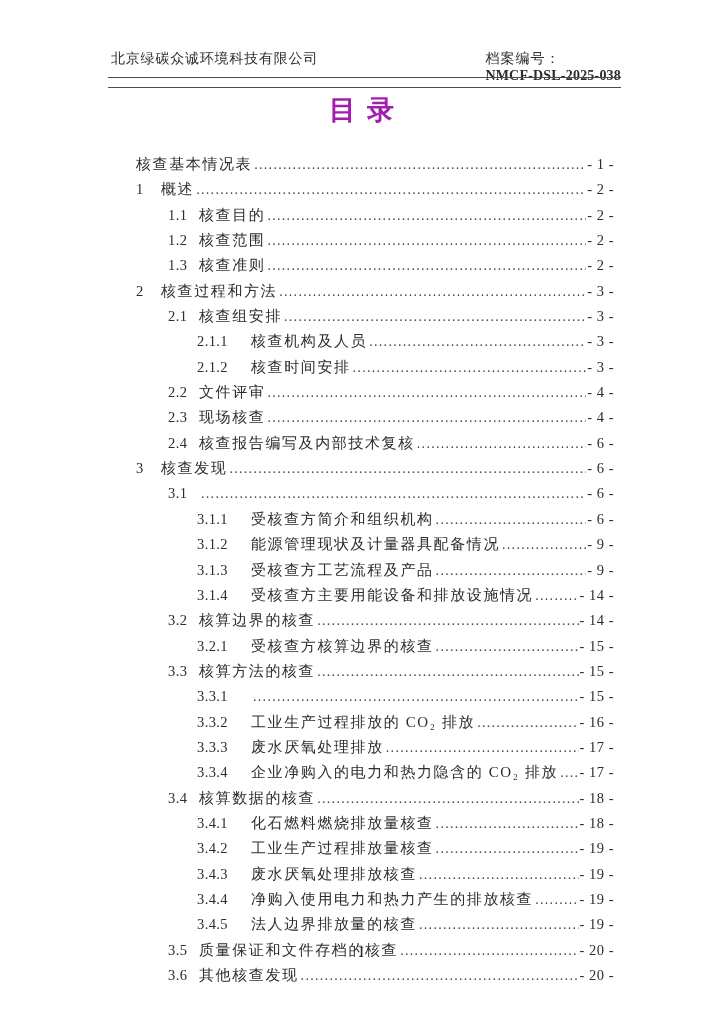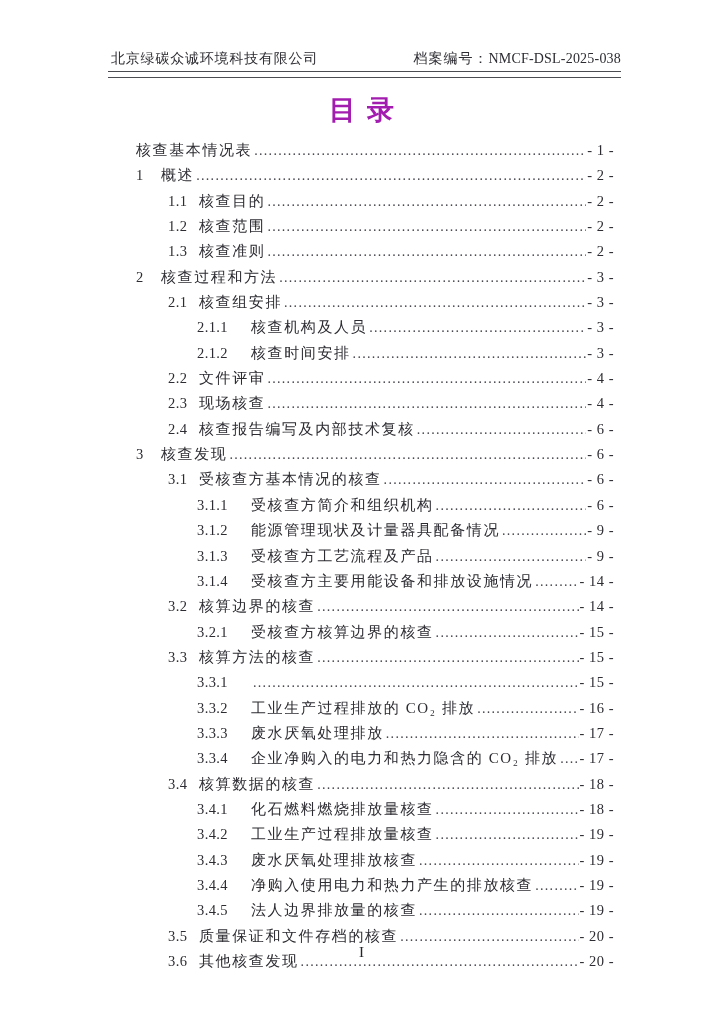--- a/index.html
+++ b/index.html
@@ -16,39 +16,39 @@
   
   .doc-header {
     position:absolute; left:108px; right:102px; top:50px;
     display:flex; justify-content:space-between; align-items:baseline;
     font-size:14px;
     padding-bottom:3px;
     border-bottom:1px solid #4b4b52;
     gap:40px;
   }
   .company { letter-spacing:0.8px; padding-left:3px; }
-  .fileno-group { display:flex; align-items:baseline; }
+  .fileno-group { display:flex; align-items:baseline;flex-direction:column; }
   .fileno-label { letter-spacing:1px; }
-  .fileno-value { font-weight:normal; letter-spacing:0.2px; }
+  .fileno-value { font-weight:bold; letter-spacing:0.2px; }
   .header-rule2 {
     position:absolute; left:108px; right:102px; top:77px;
     height:1px; background:#4b4b52;
   }
 
   
   .doc-title {
     position:absolute; top:92px; left:0; width:100%;
     text-align:center;
     font-size:27px; font-weight:bold; color:#a21caf;
     letter-spacing:11px; text-indent:11px;
   }
 
   
   .toc {
-    position:absolute; left:99px; top:138px; width:515px;
+    position:absolute; left:99px; top:152px; width:515px;
   }
   .toc-row {
     display:flex; align-items:baseline;
     line-height:24.35px;
     font-size:15px;
     white-space:nowrap;
   }
   .toc-row.lvl0 { padding-left:37px; }
   .toc-row.lvl1 { padding-left:69px; }
   .toc-row.lvl2 { padding-left:98px; }
@@ -165,21 +165,20 @@
         <span class="pg">- 6 -</span>
       </div>
       <div class="toc-row lvl0">
         <span class="num">3</span>
         <span class="ttl">核查发现</span>
         <span class="leader"></span>
         <span class="pg">- 6 -</span>
       </div>
       <div class="toc-row lvl1">
         <span class="num">3.1</span>
-        <span class="ttl">受核查方基本情况的核查</span>
         <span class="leader"></span>
         <span class="pg">- 6 -</span>
       </div>
       <div class="toc-row lvl2">
         <span class="num">3.1.1</span>
         <span class="ttl">受核查方简介和组织机构</span>
         <span class="leader"></span>
         <span class="pg">- 6 -</span>
       </div>
       <div class="toc-row lvl2">

